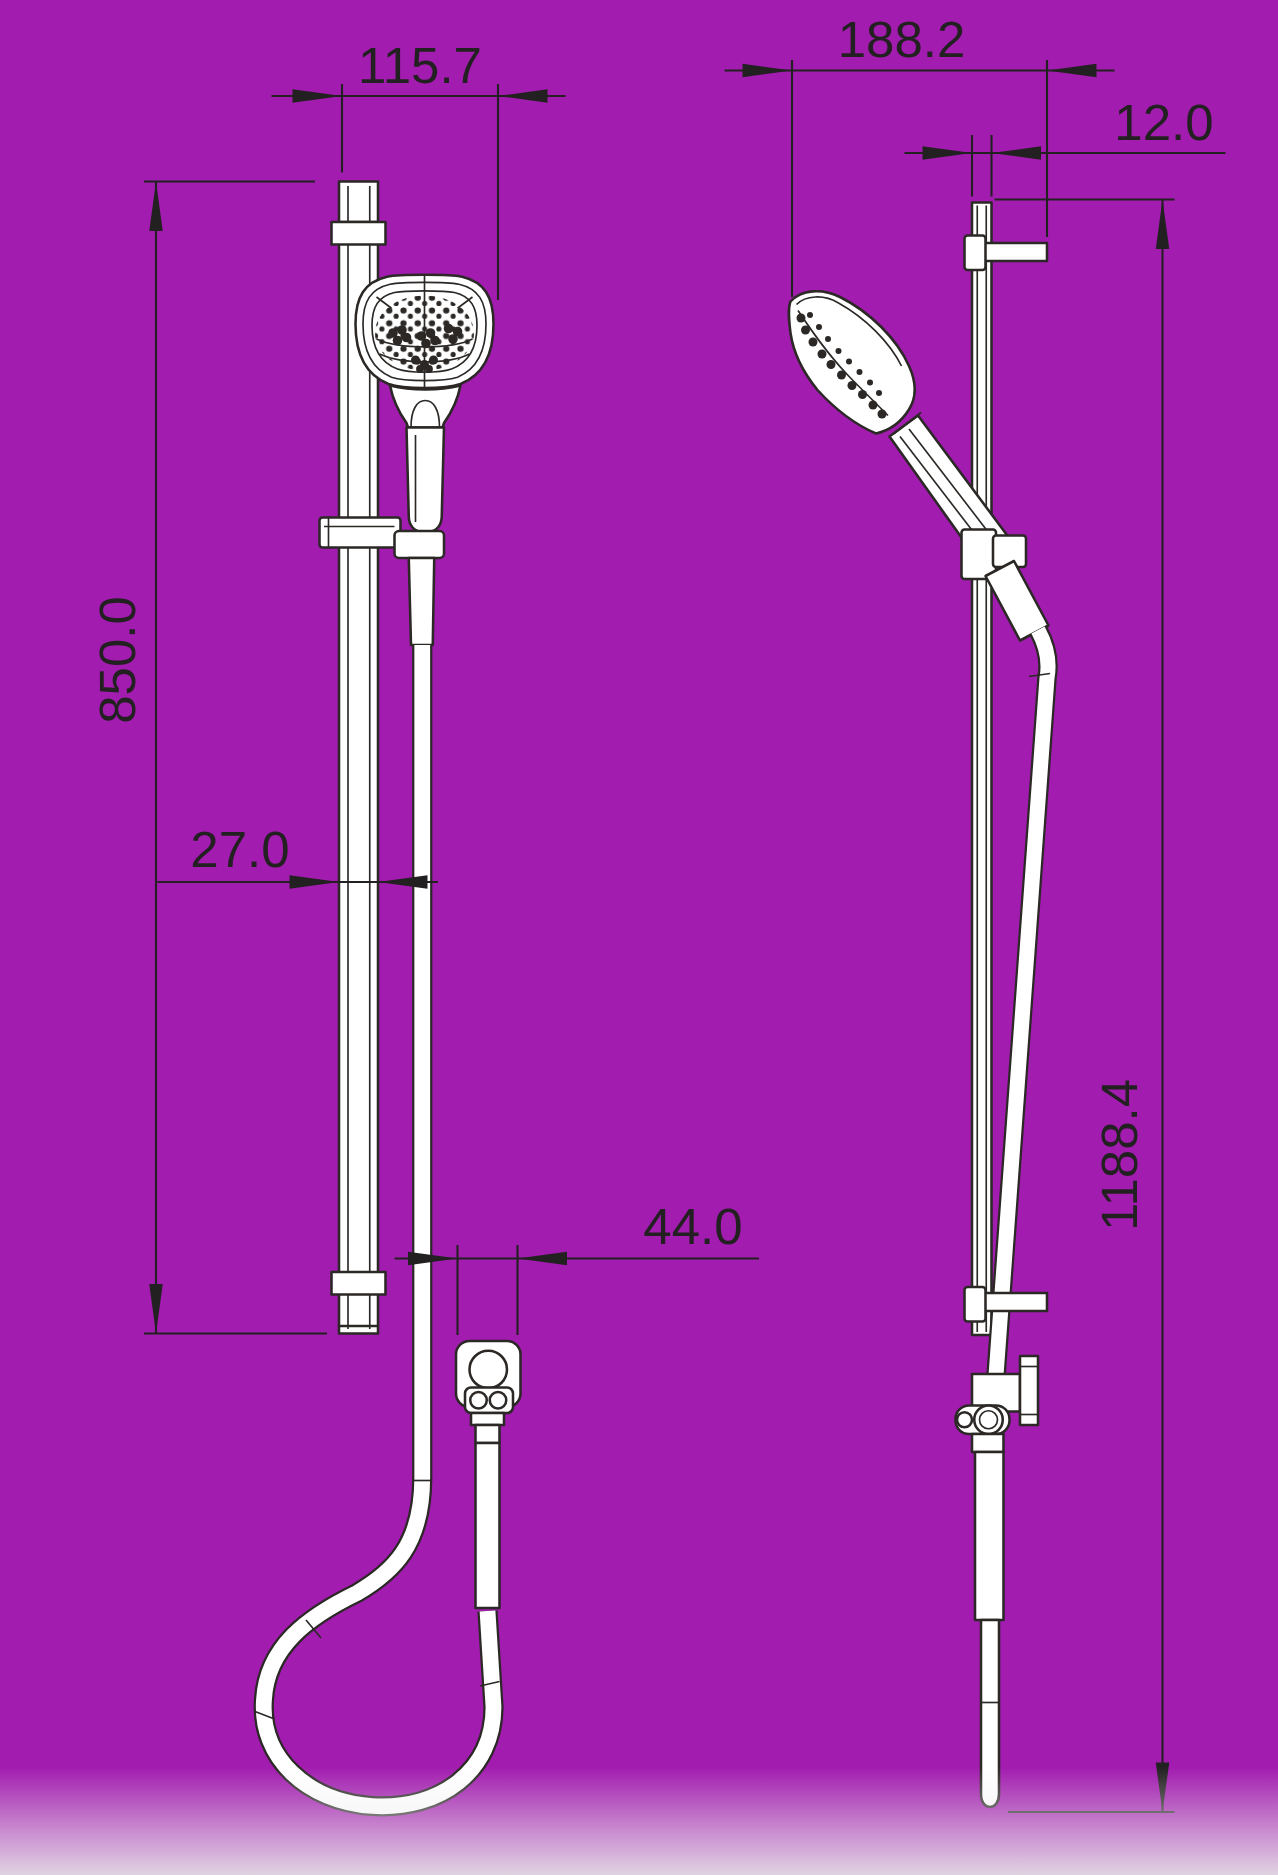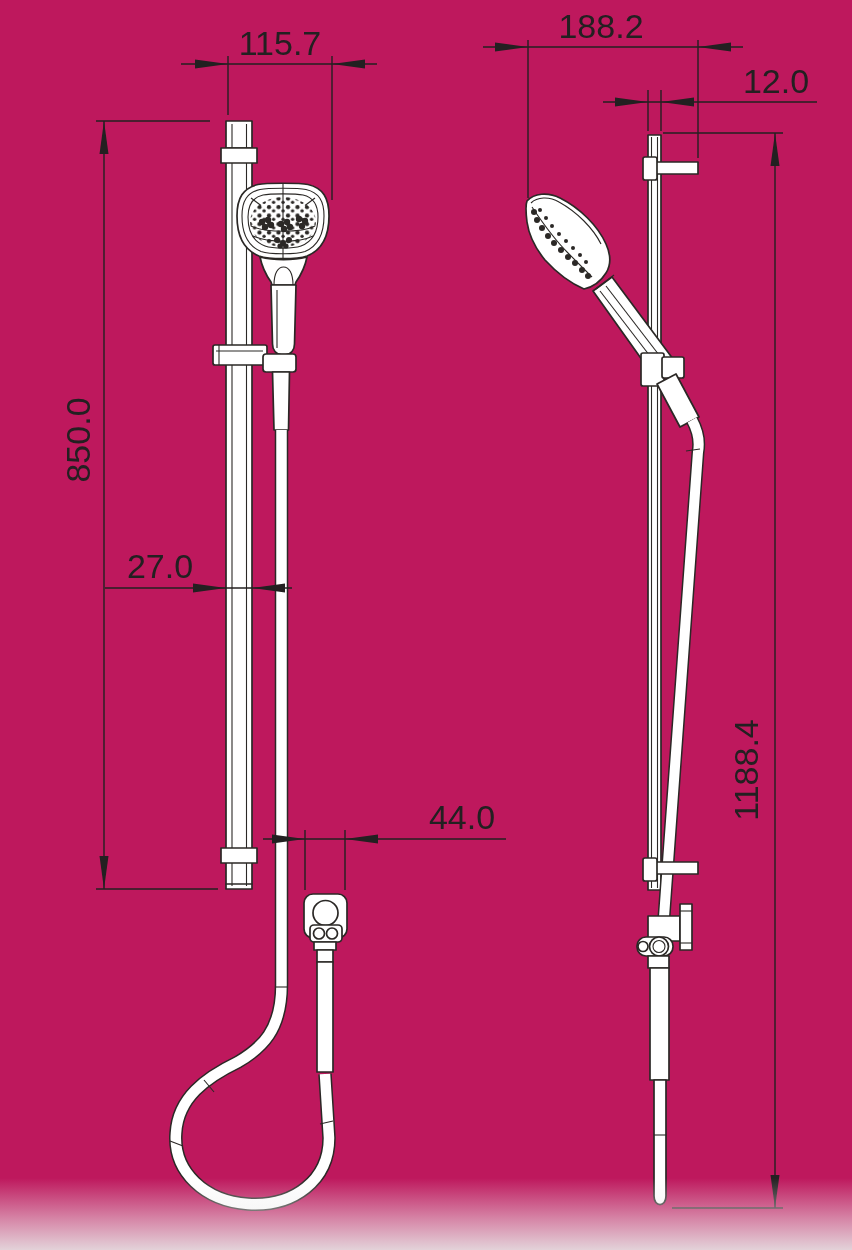--- a/index.html
+++ b/index.html
@@ -1,16 +1,16 @@
 <!DOCTYPE html>
 <html><head>
 <meta charset="utf-8">
 <style>
   html,body{margin:0;padding:0;background:#fff;}
-  .canvas{position:relative;width:852px;height:1250px;background:#be185d;overflow:hidden;
+  .canvas{position:relative;width:852px;height:1250px;background:#a21caf;overflow:hidden;
           font-family:"Liberation Sans", sans-serif;}
   svg{position:absolute;left:0;top:0;}
   .obj{stroke:#2b2826;stroke-width:1.7;fill:none;stroke-linecap:round;stroke-linejoin:round;}
   .part{stroke:#2b2826;stroke-width:1.7;fill:#ffffff;stroke-linejoin:round;}
   .thin{stroke:#2b2826;stroke-width:1.1;fill:none;}
   .dimline{stroke:#232021;stroke-width:1.4;fill:none;}
   .arrow{fill:#232021;stroke:none;}
   .dimtext{font-family:"Liberation Sans", sans-serif;font-size:34px;fill:#232021;}
   .dark{fill:#2b2826;stroke:none;}
 </style>

